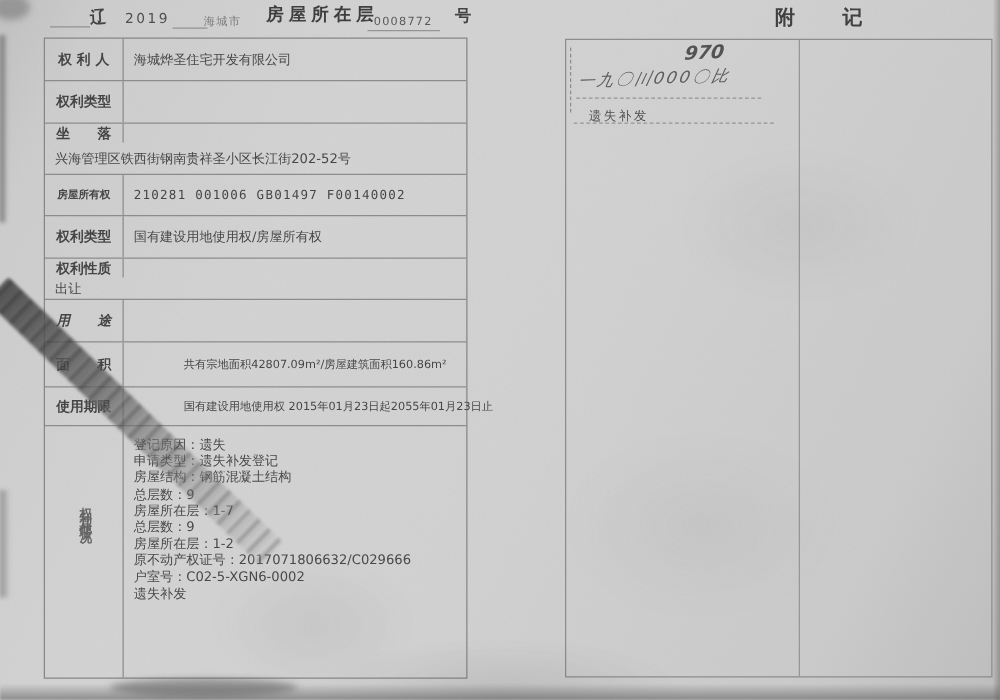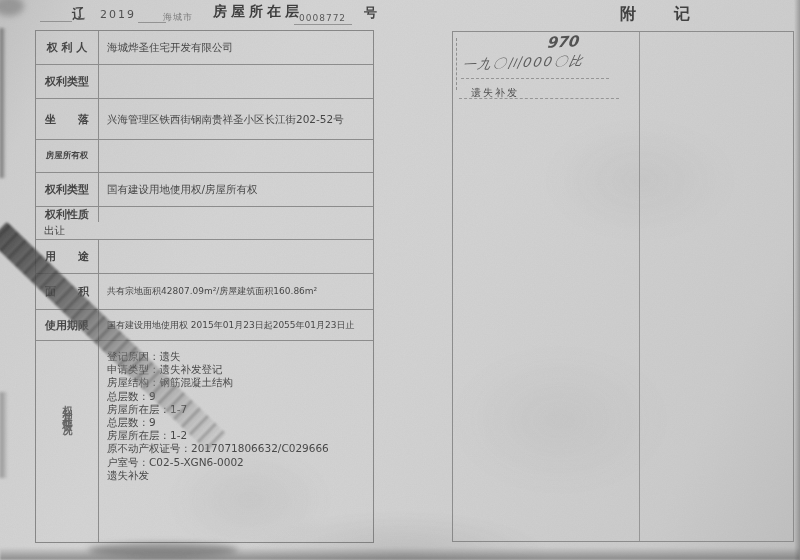--- a/index.html
+++ b/index.html
@@ -20,21 +20,21 @@
   .hdr-num{left:299px;top:13px;font-size:9px;letter-spacing:1px;color:#555;}
   .hdr-suffix{left:364px;top:4px;font-size:13px;font-weight:600;color:#3c3c3c;}
   .hdr-right{left:608px;top:4px;font-size:16px;font-weight:700;letter-spacing:2px;color:#3a3a3a;margin-left:12px;}
   
   .ltable{position:absolute;left:35px;top:30px;width:337px;height:511px;border:1px solid #868686;display:flex;flex-direction:column;}
   .trow{display:flex;border-bottom:1px solid #8d8d8d;}
   .trow:last-child{border-bottom:none;}
   .tlabel{width:62px;border-right:1px solid #8d8d8d;display:flex;align-items:center;justify-content:center;font-size:11px;font-weight:600;color:#3e3e3e;white-space:pre;flex:none;position:relative;}
   .tlabel.small{font-size:8.5px;letter-spacing:0;}
   .tvalue{flex:1;display:flex;align-items:center;padding-left:8px;font-size:10.5px;color:#3f3f3f;}
-  .tvalue.tight{font-size:9px;white-space:nowrap;}
+  .tvalue.tight{font-size:9px;white-space:nowrap;margin-left:40px;}
   .tvalue.wrap{white-space:normal;line-height:14px;}
   .vert-label{position:absolute;left:50%;transform:translateX(-50%);top:56px;writing-mode:vertical-rl;text-orientation:upright;font-size:10px;letter-spacing:4px;font-weight:600;color:#4c4c4c;opacity:.85;}
   .other-lines{padding:9px 0 0 8px;font-size:10.5px;line-height:13.2px;color:#424242;}
   
   .rpanel{position:absolute;left:452px;top:31px;width:340px;height:509px;border:1px solid #8d8d8d;}
   .rdivider{position:absolute;left:186px;top:0;bottom:0;width:1px;background:#8a8a8a;opacity:.8;}
   .hw-num{position:absolute;left:95px;top:1px;font-size:15px;font-style:italic;transform:skewX(-10deg) rotate(-3deg);color:#4e4e4e;font-weight:600;}
   .hw-scribble{position:absolute;left:10px;top:22px;font-size:13px;font-style:italic;transform:skewX(-14deg) rotate(-2deg);letter-spacing:2px;color:#575757;}
   .hw-reissue{position:absolute;left:18px;top:54px;font-size:10px;letter-spacing:2px;color:#4a4a4a;}
   .dash-v{position:absolute;left:3px;top:6px;height:52px;width:0;border-left:1px dashed #8f8f8f;}
@@ -78,36 +78,37 @@
 
     <div class="ltable">
       <div class="trow" style="height:33px;">
         <div class="tlabel">权 利 人</div>
         <div class="tvalue">海城烨圣住宅开发有限公司</div>
       </div>
       <div class="trow" style="height:33px;">
         <div class="tlabel">权利类型</div>
         <div class="tvalue"></div>
       </div>
-      <div class="trow" style="height:40px;">
+      <div class="trow" style="height:40px;flex-direction:column;">
         <div class="tlabel">坐　　落</div>
         <div class="tvalue wrap" style="max-width:252px;">兴海管理区铁西街钢南贵祥圣小区长江街202-52号</div>
       </div>
       <div class="trow" style="height:32px;">
         <div class="tlabel small">房屋所有权</div>
+        <div class="tvalue" style="font-family:'DejaVu Sans Mono',monospace;font-size:10px;letter-spacing:1px;">210281 001006 GB01497 F00140002</div>
       </div>
       <div class="trow" style="height:33px;">
         <div class="tlabel">权利类型</div>
         <div class="tvalue">国有建设用地使用权/房屋所有权</div>
       </div>
       <div class="trow" style="height:32px;flex-direction:column;">
         <div class="tlabel">权利性质</div>
         <div class="tvalue">出让</div>
       </div>
-      <div class="trow" style="height:33px;">
+      <div class="trow" style="height:33px;font-style:italic;">
         <div class="tlabel">用　　途</div>
       </div>
       <div class="trow" style="height:35px;">
         <div class="tlabel">面　　积</div>
         <div class="tvalue tight">共有宗地面积42807.09m²/房屋建筑面积160.86m²</div>
       </div>
       <div class="trow" style="height:30px;">
         <div class="tlabel">使用期限</div>
         <div class="tvalue tight">国有建设用地使用权 2015年01月23日起2055年01月23日止</div>
       </div>

